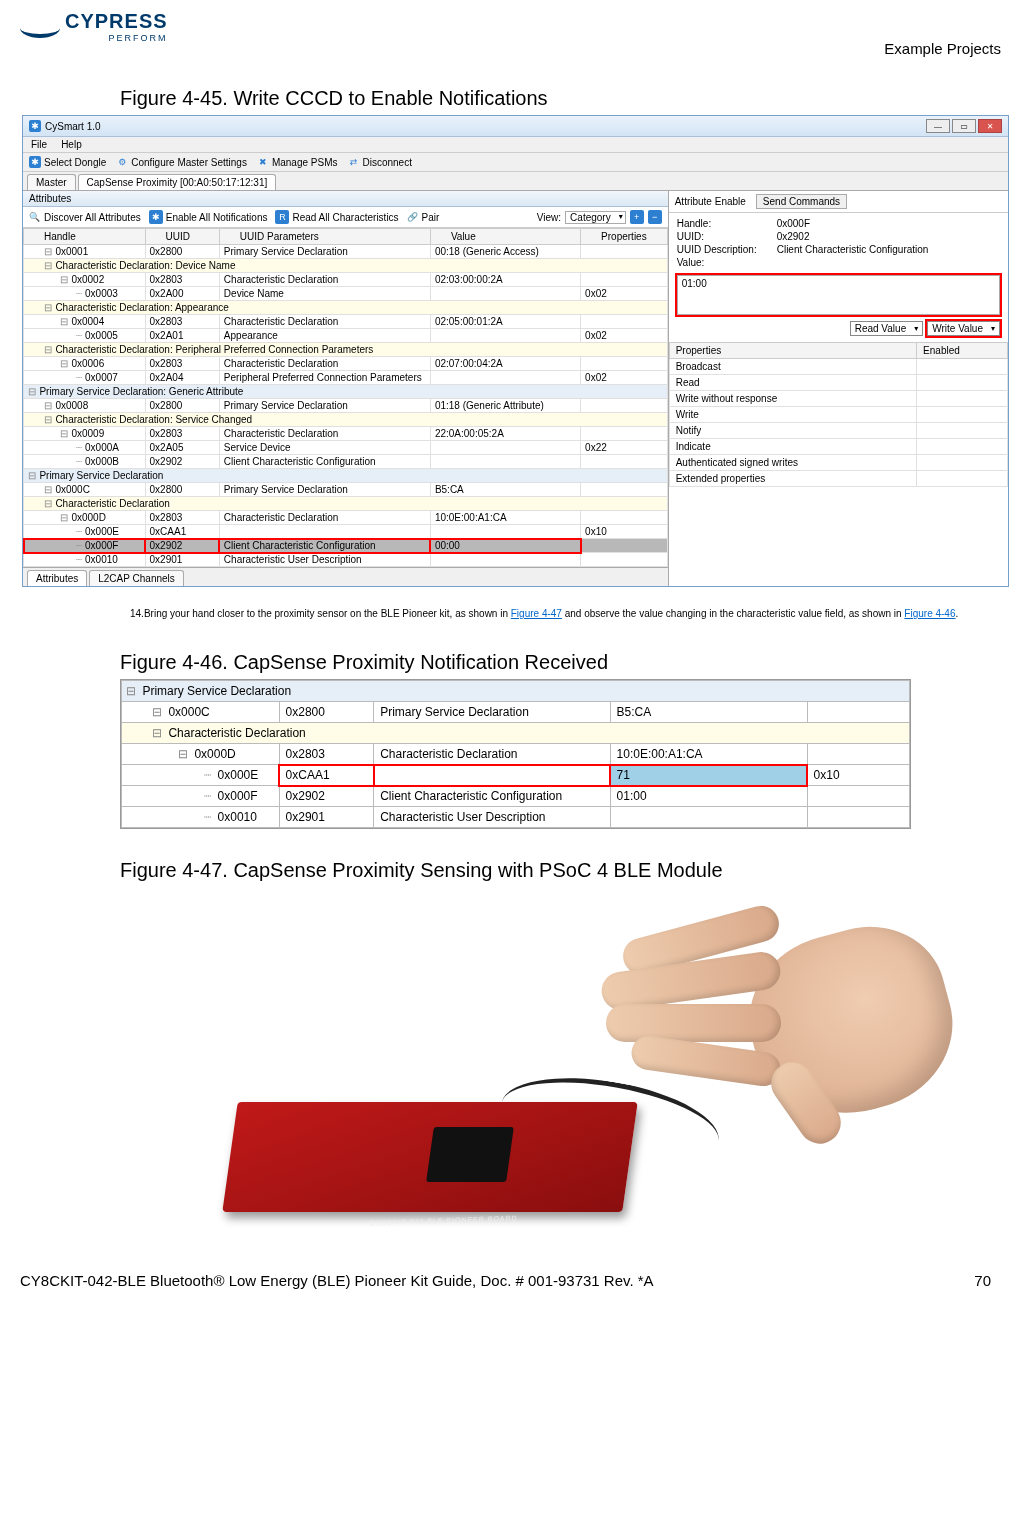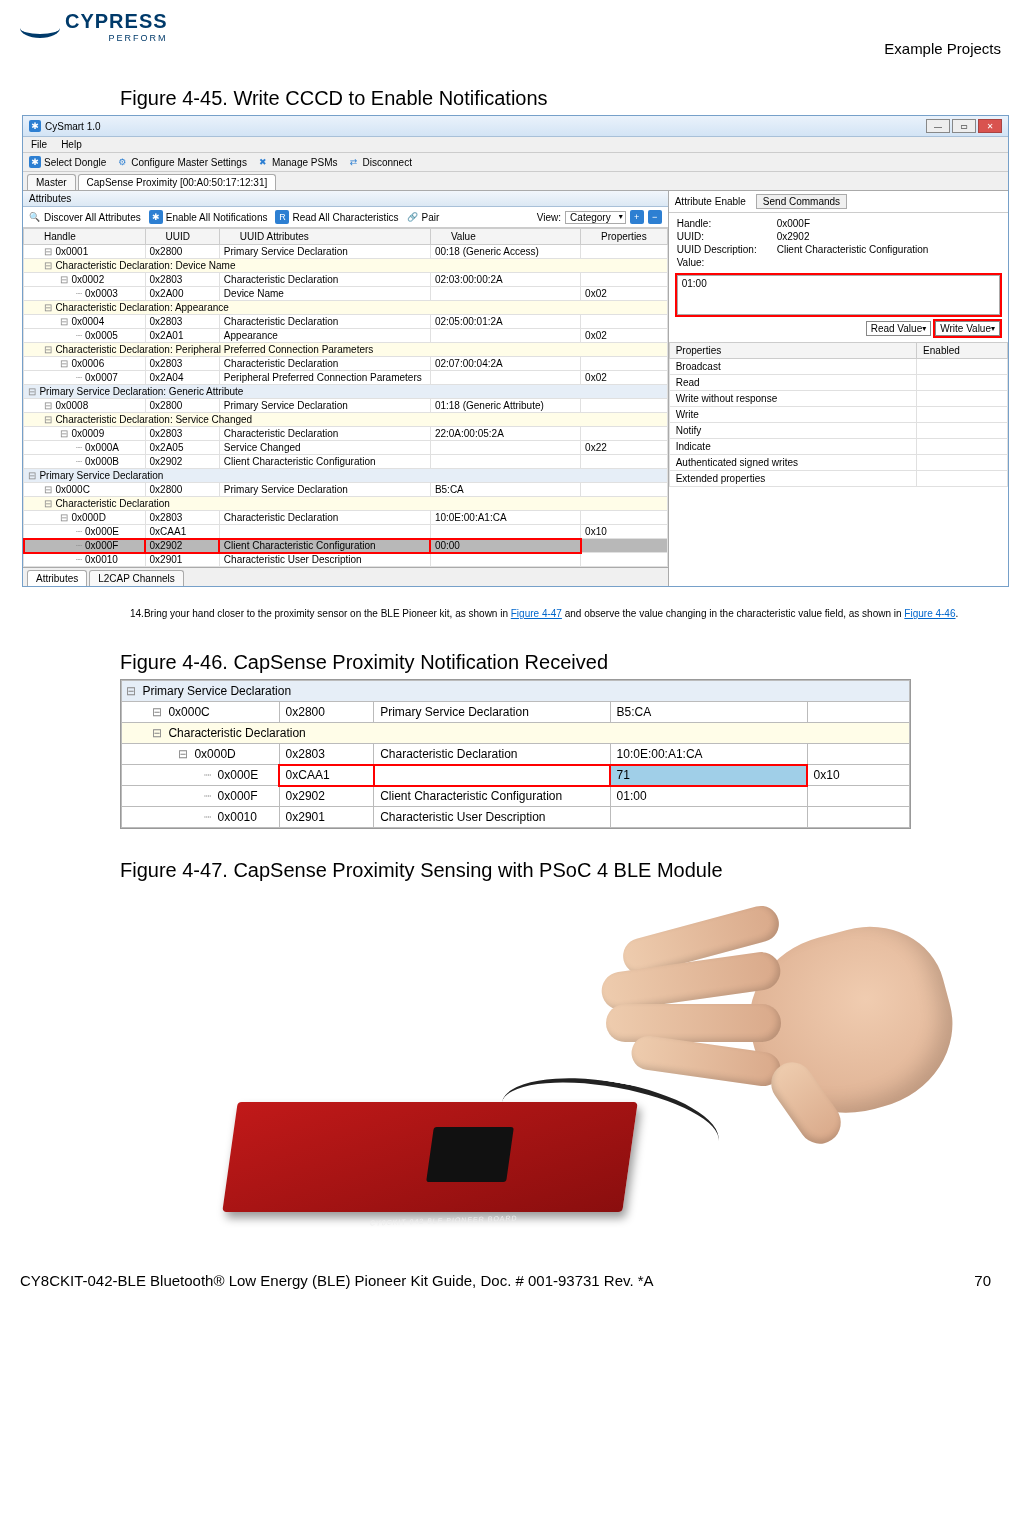--- a/index.html
+++ b/index.html
@@ -240,21 +240,21 @@
     justify-content: flex-end;
     gap: 4px;
     padding: 4px 8px;
   }
   .rw-btn {
     border: 1px solid #888;
     padding: 1px 4px;
     background: #fff;
     display: flex;
     align-items: center;
-    gap: 0;
+    gap: 8px;
   }
   .rw-btn.red-outline { outline: 2px solid red; }
   .prop-table {
     width: 100%;
     border-collapse: collapse;
     font-size: 10px;
     margin-top: 2px;
   }
   .prop-table th {
     text-align: left;
@@ -469,21 +469,21 @@
               <col style="width:20%">
               <col style="width:12%">
               <col style="width:33%">
               <col style="width:25%">
               <col style="width:10%">
             </colgroup>
           <thead>
             <tr>
               <th>Handle</th>
               <th>UUID</th>
-              <th>UUID Attributes</th>
+              <th>UUID Parameters</th>
               <th>Value</th>
               <th>Properties</th>
             </tr>
           </thead>
           <tbody id="attr-tbody">
               <tr>
                 <td class="tree-indent-1"><span class="tree-prefix">⊟</span>0x0001</td>
                 <td>0x2800</td>
                 <td>Primary Service Declaration</td>
                 <td>00:18 (Generic Access)</td>
@@ -556,21 +556,21 @@
               <tr>
                 <td class="tree-indent-2"><span class="tree-prefix">⊟</span>0x0009</td>
                 <td>0x2803</td>
                 <td>Characteristic Declaration</td>
                 <td>22:0A:00:05:2A</td>
                 <td></td>
               </tr>
               <tr>
                 <td class="tree-indent-3"><span class="tree-prefix">┈</span>0x000A</td>
                 <td>0x2A05</td>
-                <td>Service Changed</td>
+                <td>Service Device</td>
                 <td></td>
                 <td>0x22</td>
               </tr>
               <tr>
                 <td class="tree-indent-3"><span class="tree-prefix">┈</span>0x000B</td>
                 <td>0x2902</td>
                 <td>Client Characteristic Configuration</td>
                 <td></td>
                 <td></td>
               </tr>

